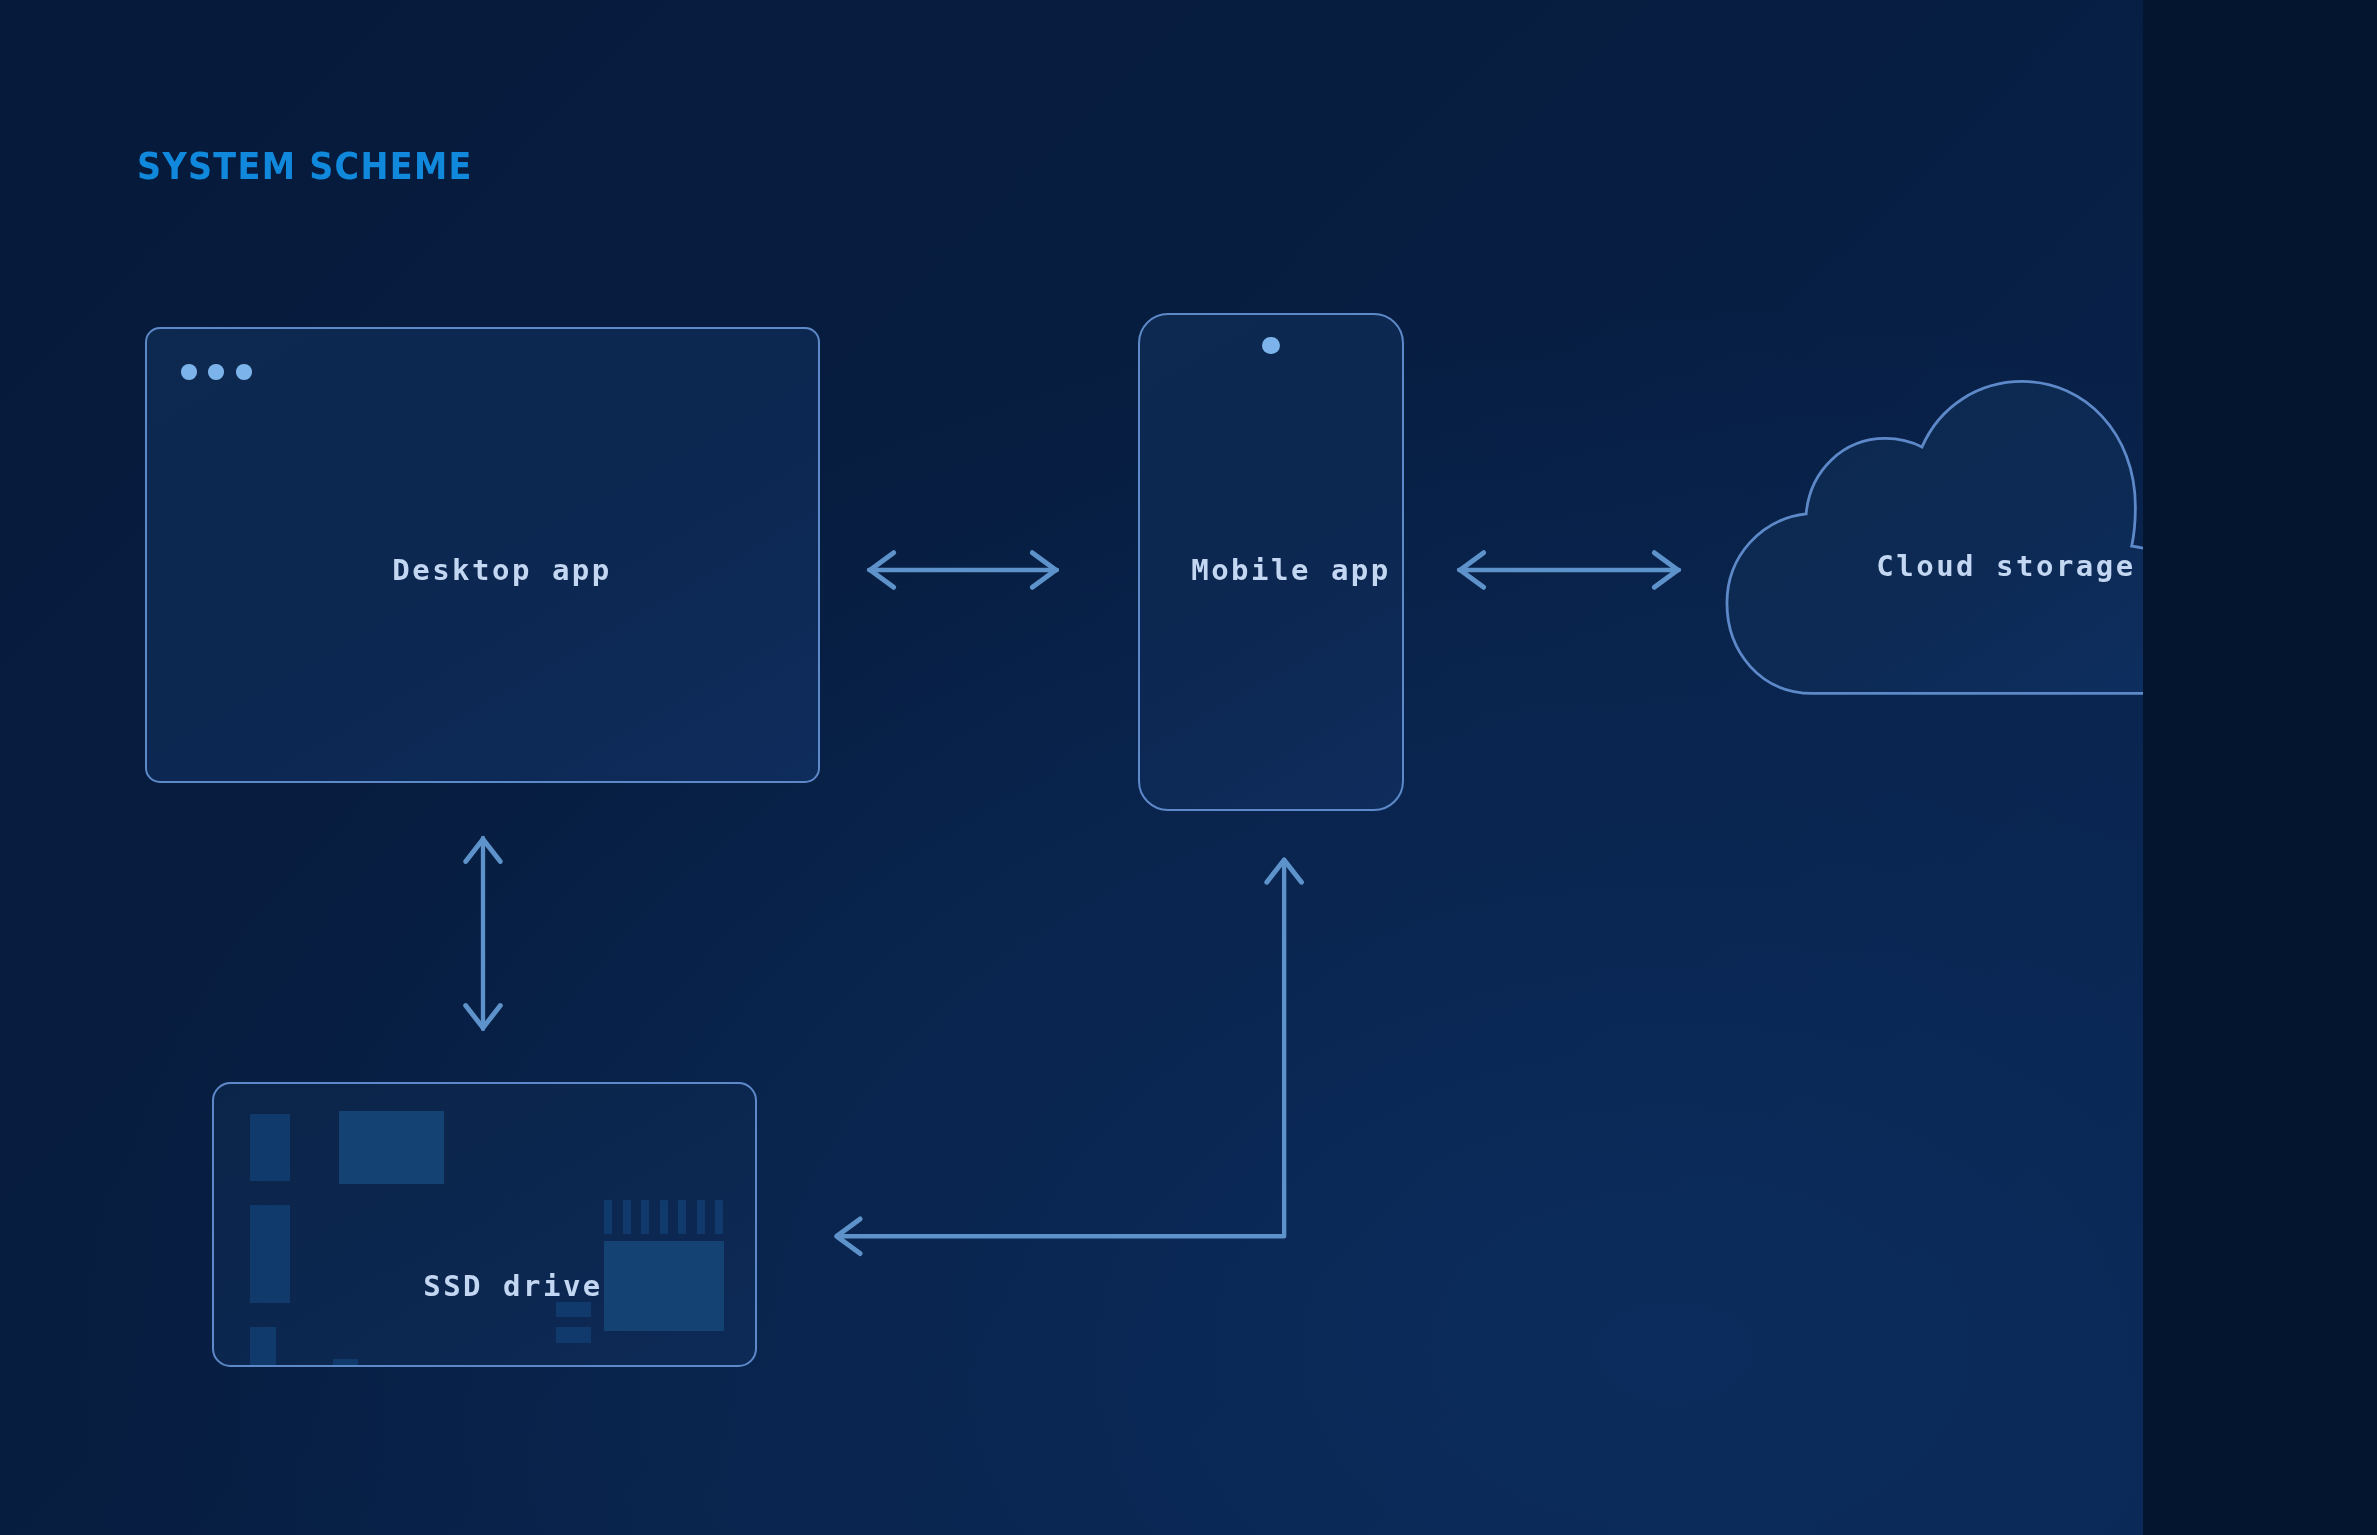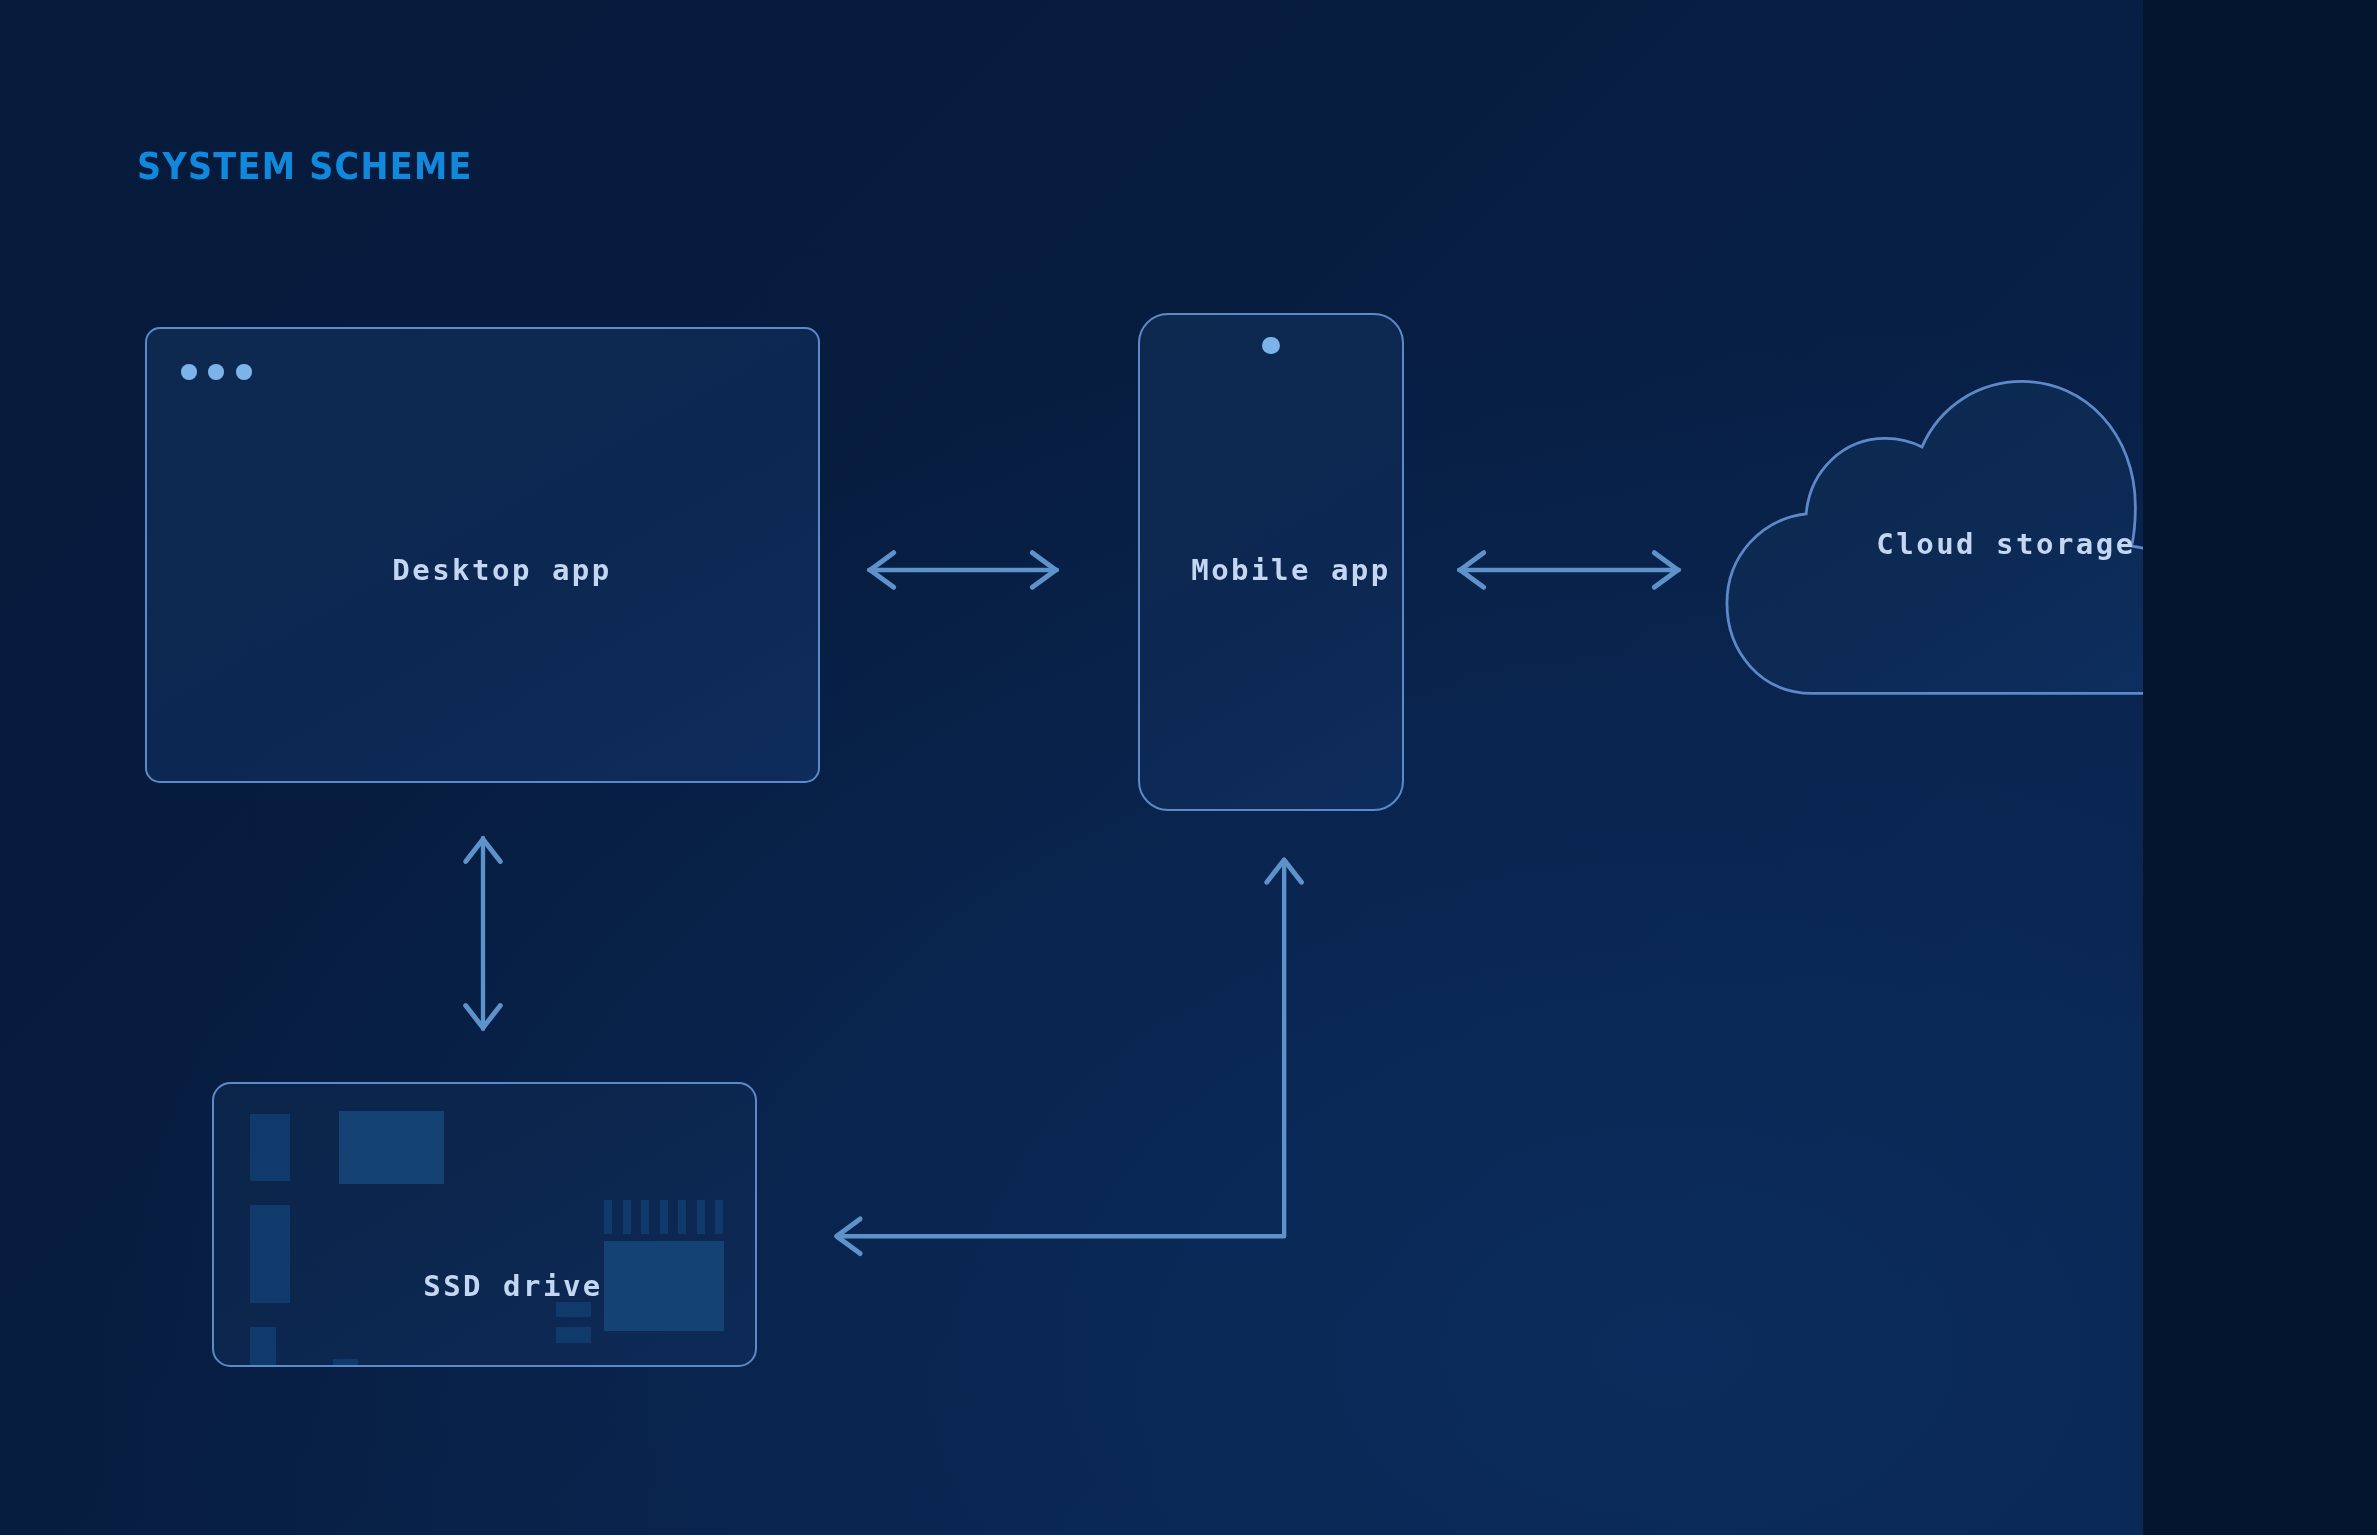--- a/index.html
+++ b/index.html
@@ -179,21 +179,21 @@
                C 142 148, 196 96, 264 96
                C 286 96, 306 101, 323 110
                C 352 44, 414 4, 486 4
                C 586 4, 668 88, 668 206
                C 668 230, 666 252, 662 270
                C 742 280, 806 348, 806 422
                C 806 470, 784 508, 744 508
                Z" fill="url(#cloudFill)" stroke="#5e89c9" stroke-width="4.5"></path>
     </svg>
   </div>
-  <div class="node-label" style="left:1986px; top:544px;">Cloud storage</div>
+  <div class="node-label" style="left:1986px; top:566px;">Cloud storage</div>
 
   <div id="ssd-drive">
 
     <span class="chip" style="left:36px;  top:30px;  width:40px;  height:67px;"></span>
     <span class="chip" style="left:36px;  top:121px; width:40px;  height:98px;"></span>
     <span class="chip" style="left:36px;  top:243px; width:26px;  height:62px;"></span>
 
     <span class="chip" style="left:119px; top:275px; width:25px;  height:48px;"></span>
 
     <span class="chip bright" style="left:125px; top:27px; width:105px; height:73px;"></span>

